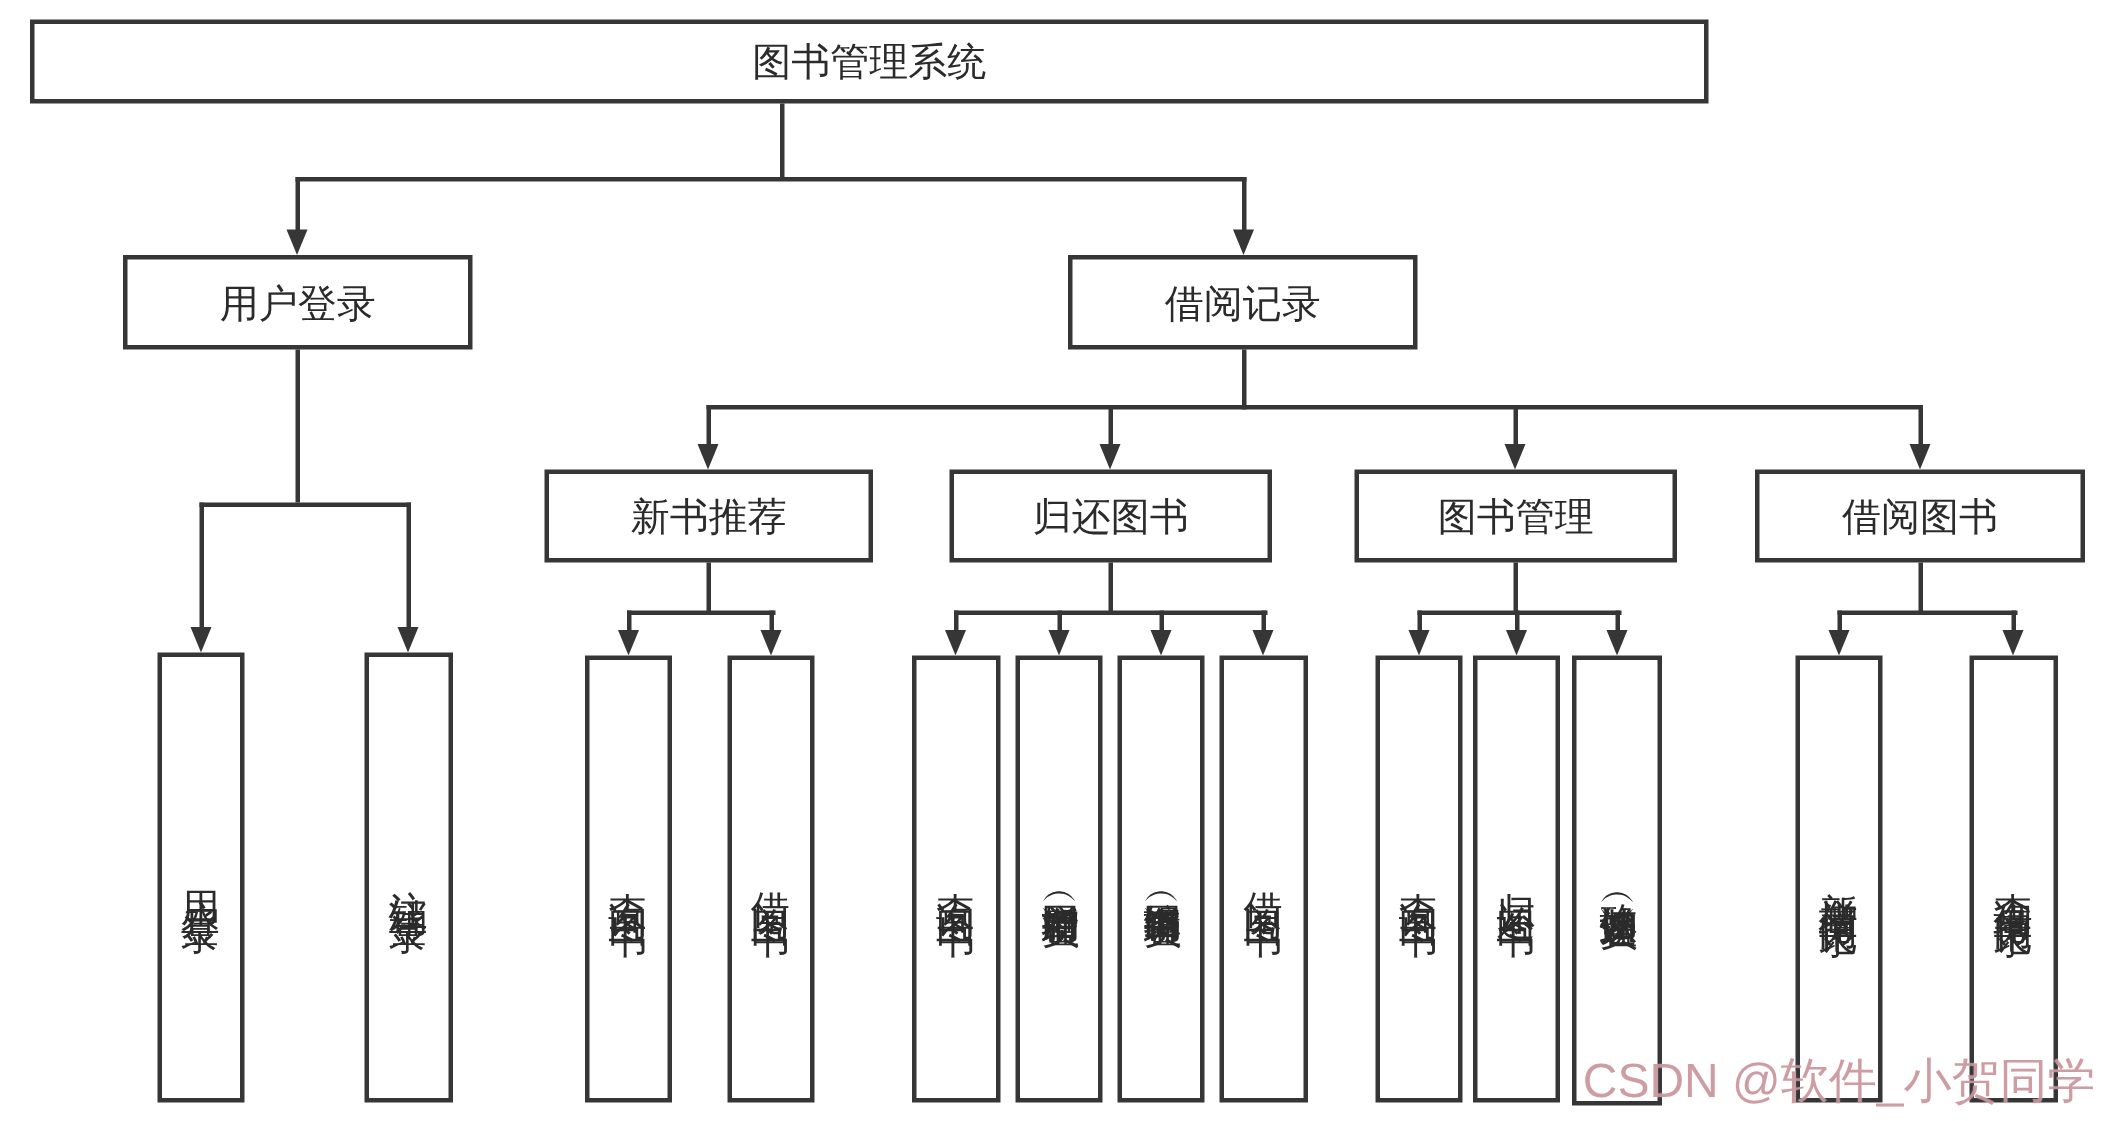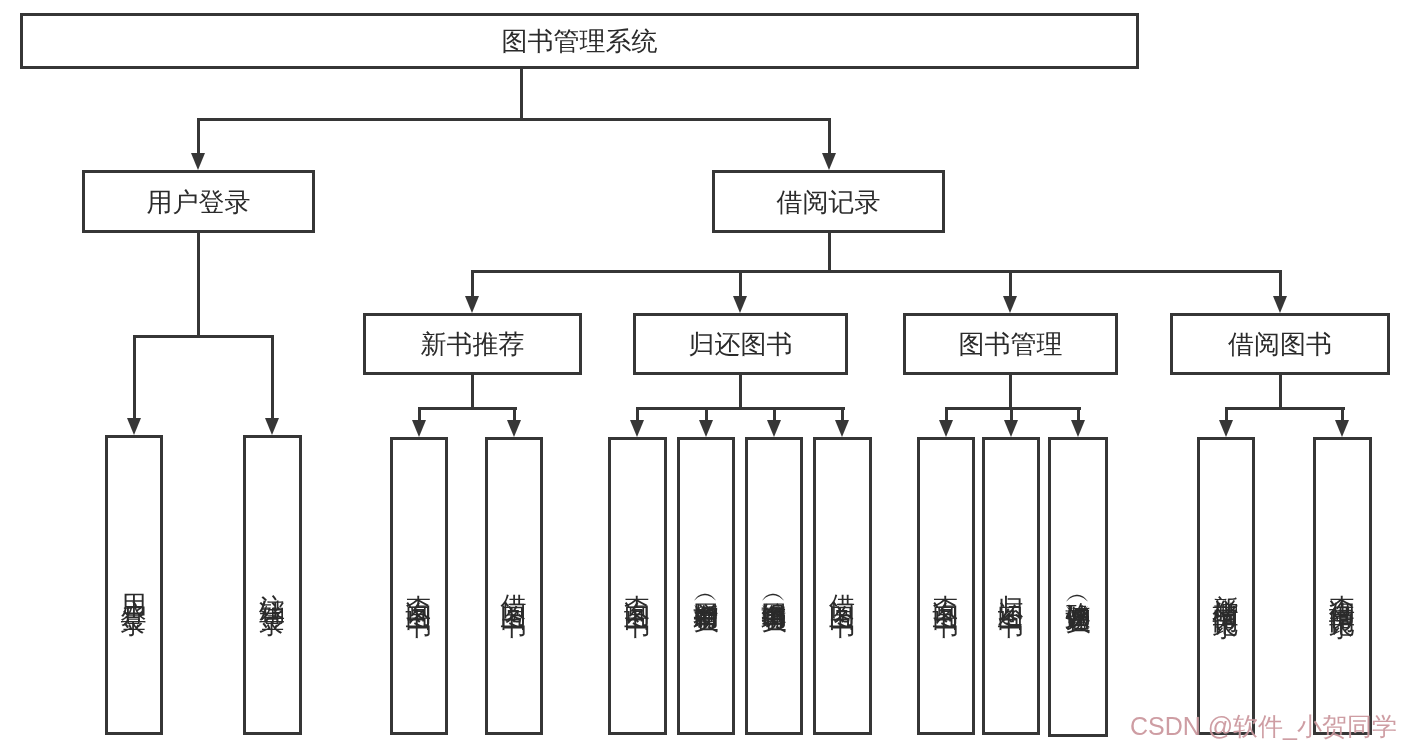--- a/index.html
+++ b/index.html
@@ -46,21 +46,21 @@
     width: 0;
     height: 0;
     border-left: 7px solid transparent;
     border-right: 7px solid transparent;
     border-top: 17px solid #363636;
   }
   .watermark {
     position: absolute;
     right: 8px;
     bottom: 4px;
-    font-size: 25px;
+    font-size: 32px;
     color: rgba(197, 140, 147, 0.85);
     text-shadow: 0 0 1px rgba(255,255,255,0.6);
     white-space: nowrap;
   }
 </style>
 </head>
 <body>
 
 <div id="canvas">
 

